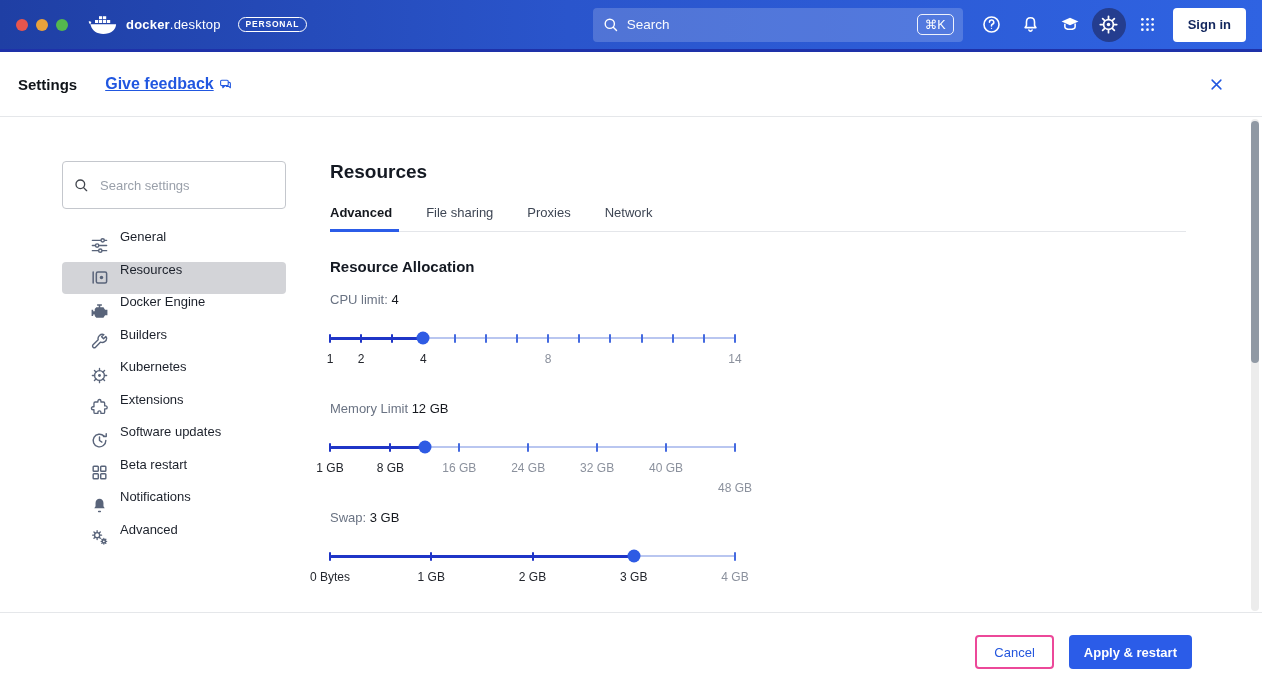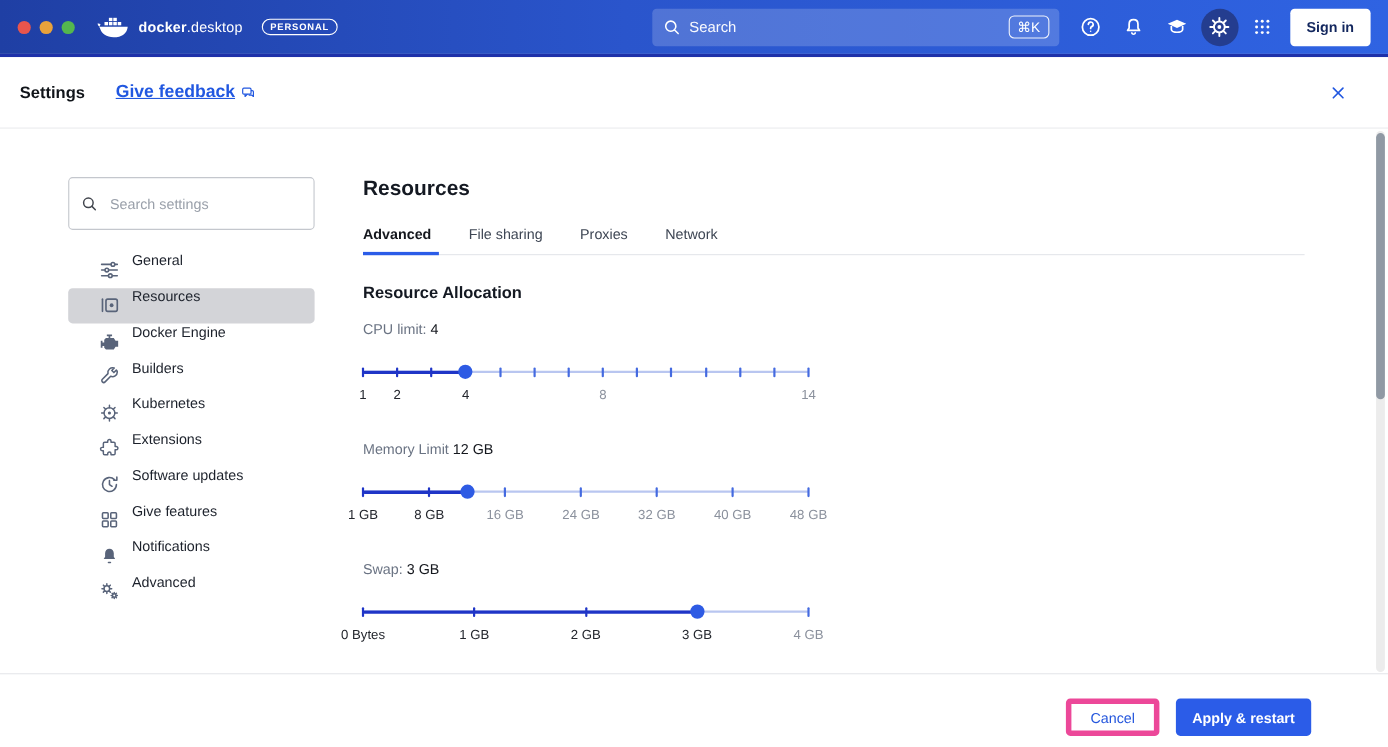--- a/index.html
+++ b/index.html
@@ -76,21 +76,21 @@
   .thumb{position:absolute;top:14px;width:13px;height:13px;border-radius:50%;background:#2e5be4;
     transform:translate(-50%,-50%);cursor:grab;z-index:2;}
   .slider-labels{position:relative;height:16px;font-size:12px;}
   .slider-labels span{position:absolute;transform:translateX(-50%);white-space:nowrap;color:#8b919d;}
   .slider-labels span.dark{color:#23262d;}
 
   
   .footerbar{position:absolute;bottom:0;left:0;right:0;height:67px;box-sizing:border-box;
     background:#fff;border-top:1px solid #e5e7ea;display:flex;align-items:flex-start;
     justify-content:flex-end;padding:22px 70px 0 0;gap:15px;}
-  .btn-cancel{height:34px;padding:0 17px;border:5px solid #ec4899;color:#2456dd;background:#fff;
+  .btn-cancel{height:34px;padding:0 17px;border:2px solid #ec4899;color:#2456dd;background:#fff;
     border-radius:4px;font-size:13px;font-weight:400;cursor:pointer;font-family:inherit;}
   .btn-apply{height:34px;padding:0 15px;background:#2b5ce8;color:#fff;border:none;border-radius:4px;
     font-size:13px;font-weight:700;cursor:pointer;font-family:inherit;}
 
   
   .scroll-track{position:absolute;right:3px;top:119px;width:8px;height:492px;background:#ececec;border-radius:4px;}
   .scroll-thumb{position:absolute;left:0;top:2px;width:8px;height:242px;background:#9099a4;border-radius:4px;cursor:grab;}
 </style>
 </head>
 <body>
@@ -278,21 +278,21 @@
           </div>
           <div class="sb-item">
             <span class="sb-ico">
               <svg width="19" height="19" viewBox="0 0 24 24" fill="none" stroke="currentColor" stroke-width="1.8">
                 <rect x="4" y="4" width="6.5" height="6.5" rx="1"></rect>
                 <rect x="13.5" y="4" width="6.5" height="6.5" rx="1"></rect>
                 <rect x="4" y="13.5" width="6.5" height="6.5" rx="1"></rect>
                 <rect x="13.5" y="13.5" width="6.5" height="6.5" rx="1"></rect>
               </svg>
             </span>
-            <span>Give features</span>
+            <span>Beta restart</span>
           </div>
           <div class="sb-item">
             <span class="sb-ico">
               <svg width="19" height="19" viewBox="0 0 24 24" fill="currentColor">
                 <path d="M12 3.5c-2.9 0-5 2.2-5 5.2v4.2l-1.6 2.6h13.2L17 12.9V8.7c0-3-2.1-5.2-5-5.2z"></path>
                 <rect x="10" y="18.6" width="4" height="1.8" rx="0.9"></rect>
               </svg>
             </span>
             <span>Notifications</span>
           </div>
@@ -363,21 +363,21 @@
               <span class="tick" style="left:100%"></span>
               <div class="thumb" style="left:23.404255319148938%"></div>
             </div>
             <div class="slider-labels">
               <span class="dark" style="left: 0%;">1 GB</span>
               <span class="dark" style="left: 14.8936%;">8 GB</span>
               <span style="left: 31.9149%;">16 GB</span>
               <span style="left: 48.9362%;">24 GB</span>
               <span style="left: 65.9574%;">32 GB</span>
               <span style="left: 82.9787%;">40 GB</span>
-              <span style="left: 100%;">48 GB</span>
+              <span style="left: 100%; margin-top: 20px;">48 GB</span>
             </div>
           </section>
           <section class="slider-block">
             <div class="slider-caption"><span>Swap:</span> <span class="s-value">3 GB</span></div>
             <div class="slider">
               <div class="track"></div>
               <div class="fill" style="width:75%"></div>
               <span class="tick tick-active" style="left:0%"></span>
               <span class="tick tick-active" style="left:25%"></span>
               <span class="tick tick-active" style="left:50%"></span>

